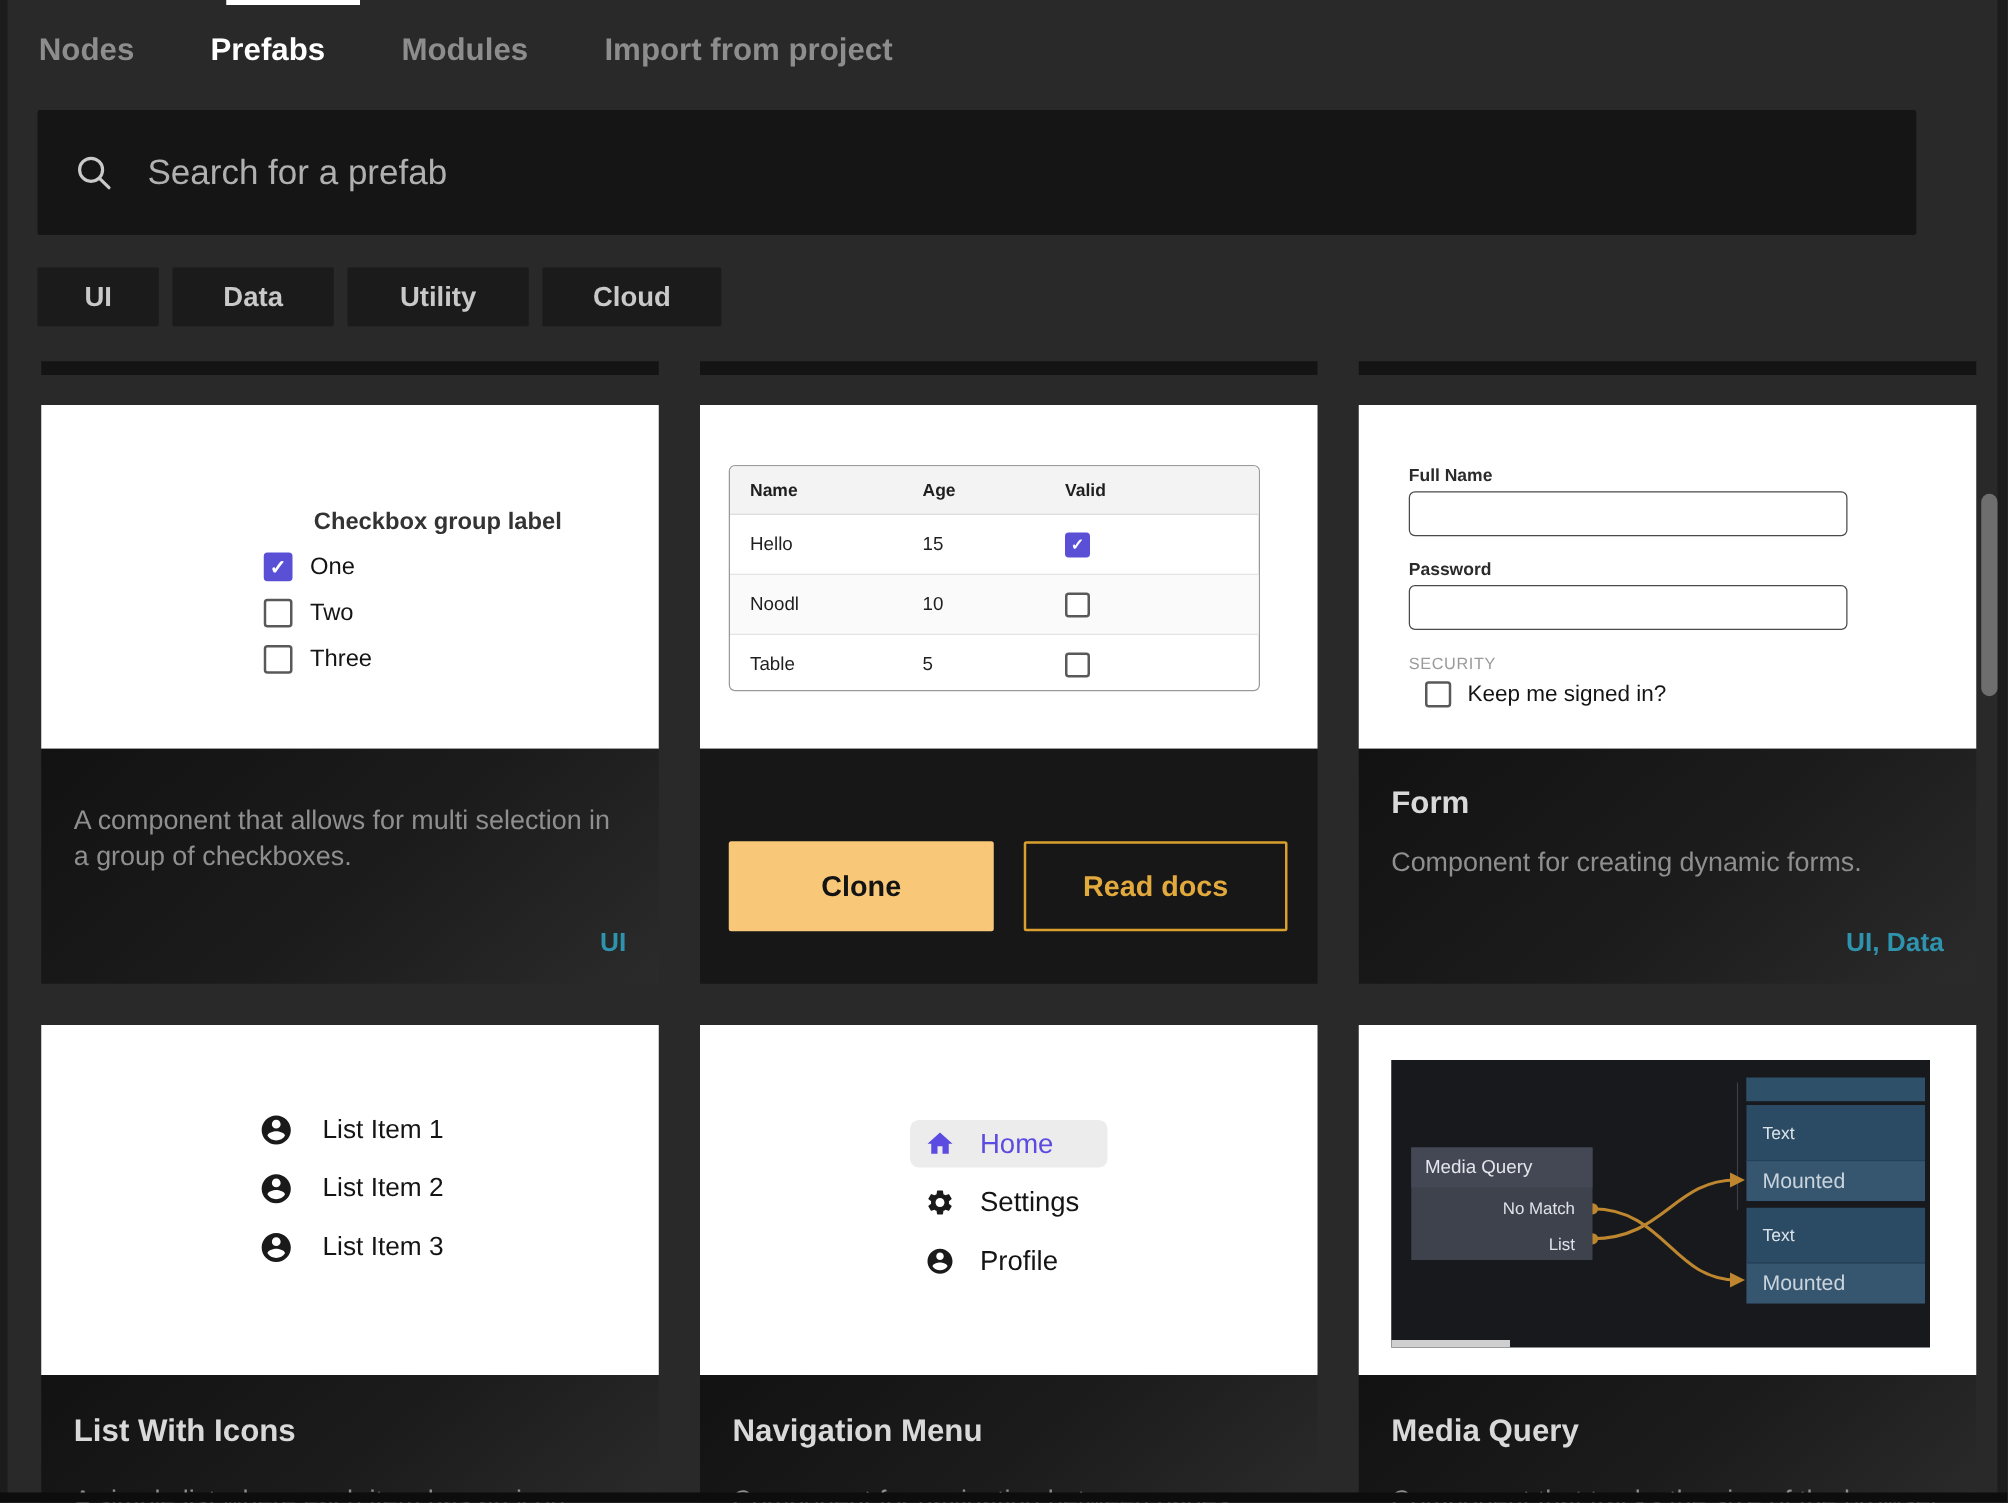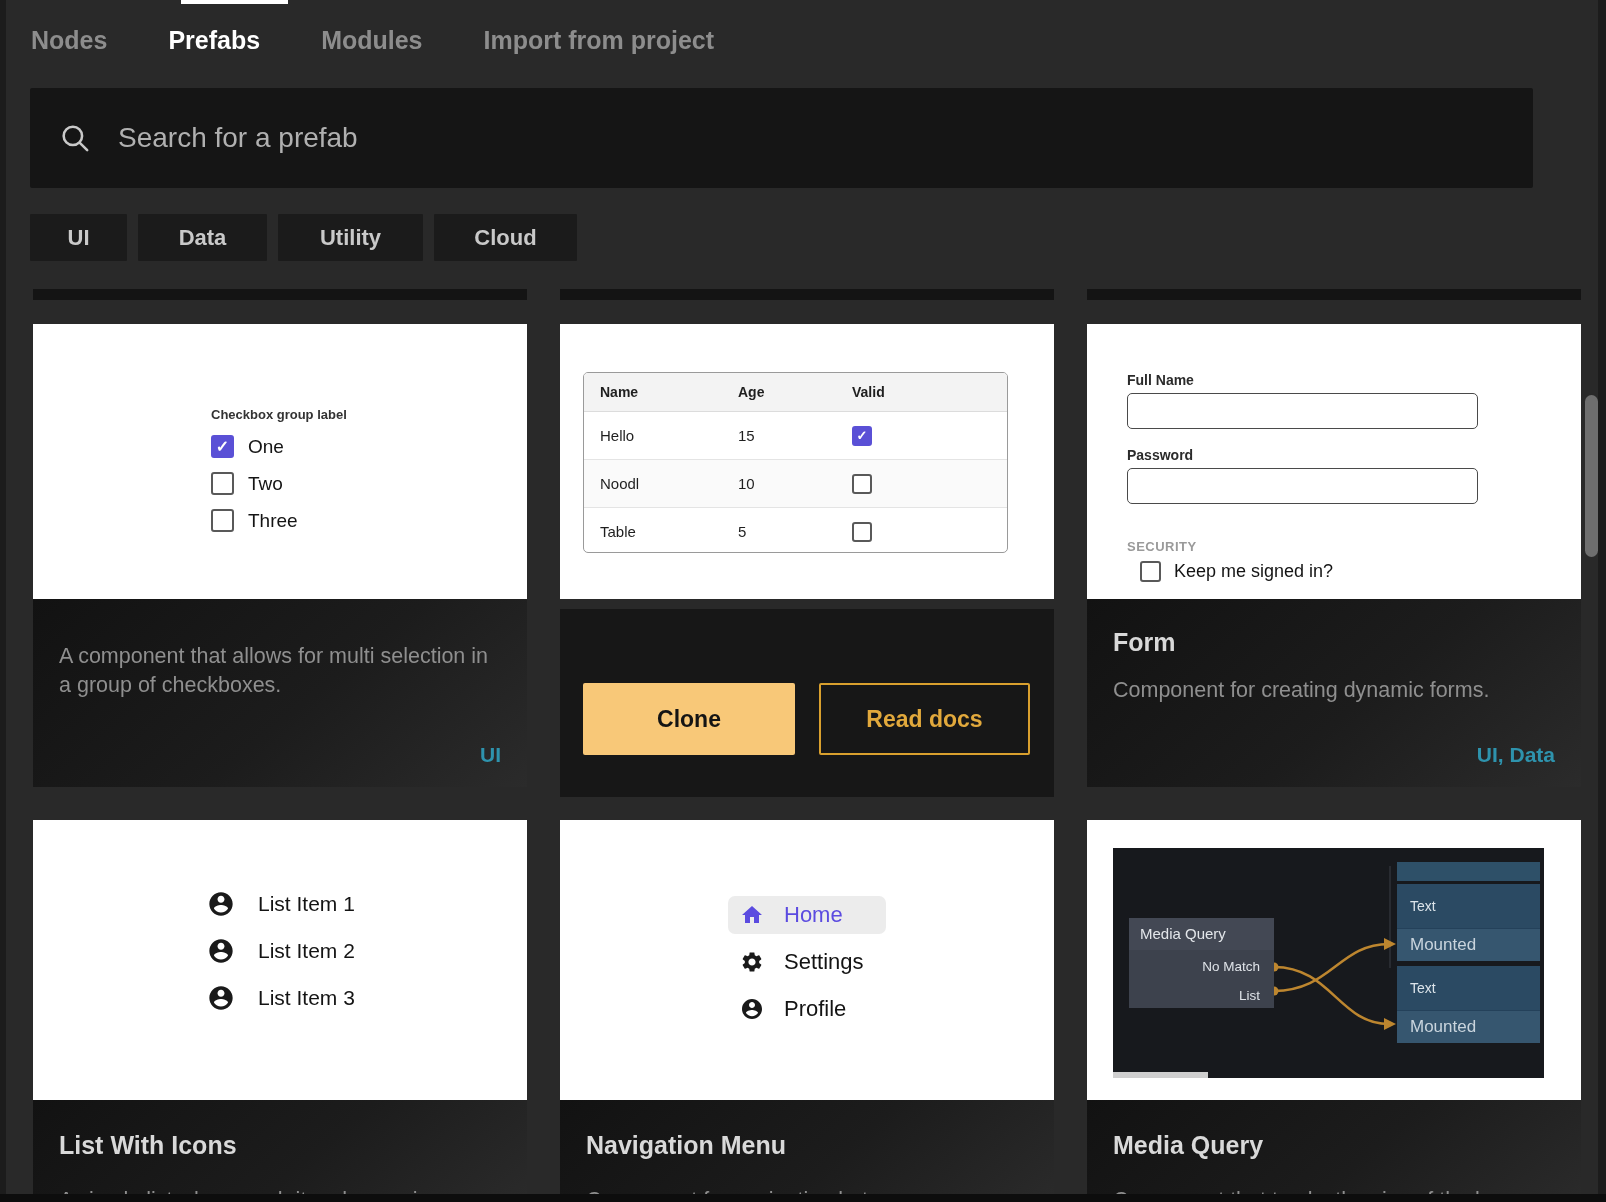--- a/index.html
+++ b/index.html
@@ -47,54 +47,54 @@
   .cardfooter{position:relative;height:188px;box-sizing:border-box;padding:26px;
     background:linear-gradient(140deg,#121212 0%,#1c1c1c 55%,#2b2b2b 100%);}
   .r2 .cardfooter{height:110px;padding-top:28px;}
   .card-title{font-size:25px;font-weight:bold;color:#d9d9d9;line-height:34px;}
   .card-desc{margin-top:17px;font-size:21.5px;line-height:29px;color:#8f8f8f;}
   .r2 .card-desc{margin-top:24px;}
   .card-tag{position:absolute;right:26px;bottom:20px;font-size:21px;font-weight:bold;color:#2e93ad;}
 
   
   .mc-wrap{position:absolute;left:178px;top:83px;}
-  .mc-label{font-size:13px;font-weight:bold;color:#333;}
+  .mc-label{font-size:19px;font-weight:bold;color:#333;margin-left:40px;}
   .mc-row{display:flex;align-items:center;margin-top:12px;height:25px;}
   .cbx{width:23px;height:23px;box-sizing:border-box;border:2px solid #595959;border-radius:3px;background:#fff;
        display:flex;align-items:center;justify-content:center;}
   .cbx.checked{background:#5a50d6;border-color:#5a50d6;color:#fff;font-size:16px;font-weight:bold;}
   .mc-row span.opt{margin-left:14px;font-size:19px;color:#141414;}
 
   
   .tbl{position:absolute;left:23px;top:48px;width:425px;height:181px;box-sizing:border-box;
        border:1px solid #9a9a9a;border-radius:5px;overflow:hidden;background:#fff;}
   .tbl .thead{display:flex;align-items:center;height:38px;background:#f3f3f3;border-bottom:1px solid #dcdcdc;
        font-size:14px;font-weight:bold;color:#1f1f1f;}
   .tbl .trow{display:flex;align-items:center;height:47px;font-size:15px;color:#1f1f1f;border-bottom:1px solid #e4e4e4;}
   .tbl .trow:last-child{border-bottom:none;}
   .tbl .trow.alt{background:#fafafa;}
   .col-name{padding-left:16px;width:154px;box-sizing:border-box;}
   .col-age{width:114px;}
   .col-valid{width:120px;}
   .cbx.small{width:20px;height:20px;border-width:2px;border-radius:3px;font-size:13px;}
 
   
-  .hoverfooter{position:relative;height:188px;background:#171717;margin-top:10px;}
+  .hoverfooter{position:relative;height:188px;background:#171717;}
   .btn-clone{position:absolute;left:23px;top:74px;width:212px;height:72px;background:#f8c878;border:none;
     font-family:"Liberation Sans",sans-serif;font-size:23px;font-weight:bold;color:#141414;border-radius:2px;cursor:pointer;}
   .btn-docs{position:absolute;left:259px;top:74px;width:211px;height:72px;background:transparent;
     border:2px solid #d9a02e;box-sizing:border-box;font-family:"Liberation Sans",sans-serif;
     font-size:23px;font-weight:bold;color:#e2a93c;border-radius:2px;cursor:pointer;}
 
   
   .form-wrap{position:absolute;left:40px;top:48px;width:351px;}
   .f-label{font-size:14px;font-weight:bold;color:#2b2b2b;}
   .f-input{margin-top:5px;width:351px;height:36px;box-sizing:border-box;border:1.5px solid #4a4a4a;border-radius:5px;background:#fff;}
   .f-label2{margin-top:18px;}
-  .f-section{margin-top:35px;font-size:13px;color:#9a9a9a;letter-spacing:0.5px;font-weight:bold;}
+  .f-section{margin-top:19px;font-size:13px;color:#9a9a9a;letter-spacing:0.5px;}
   .f-check{margin-top:7px;display:flex;align-items:center;}
   .f-check .cbx{width:21px;height:21px;}
   .f-check span{margin-left:13px;font-size:18px;color:#141414;}
 
   
   .list-wrap{position:absolute;left:174px;top:70px;}
   .li-row{display:flex;align-items:center;margin-bottom:19px;height:28px;}
   .li-row svg{width:28px;height:28px;color:#1a1a1a;}
   .li-row span{margin-left:23px;font-size:21px;color:#141414;}
 

